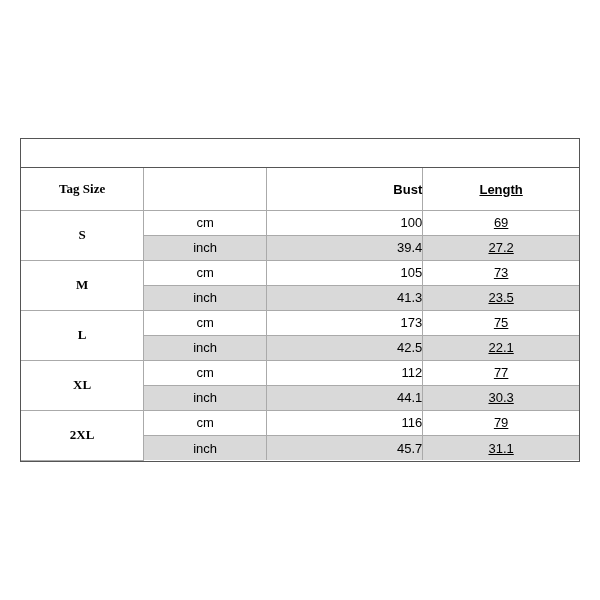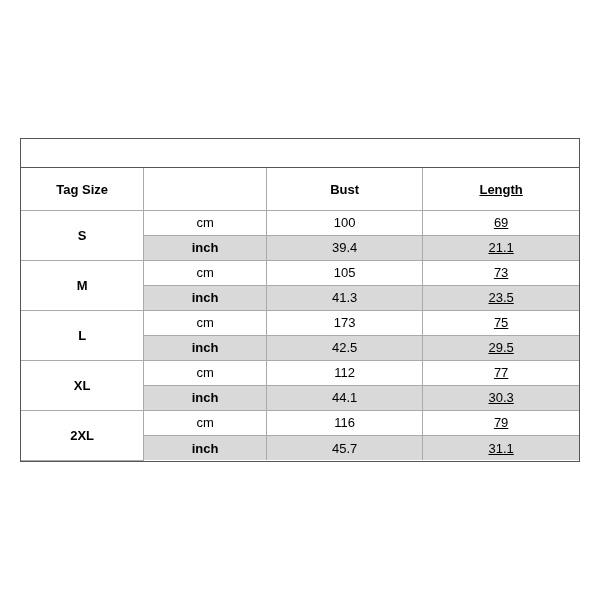--- a/index.html
+++ b/index.html
@@ -29,38 +29,38 @@
       border-collapse: collapse;
     }
     td, th {
       border: 1px solid #aaa;
       text-align: center;
       padding: 0;
       height: 25px;
     }
     .col-tag { width: 22%; border-left: none; }
     .col-unit { width: 22%; }
-    .col-bust { width: 28%; }
+    .col-bust { width: 28%; text-align: right; }
     .col-length { width: 28%; border-right: none; }
     .header-row td {
       font-weight: bold;
       height: 42px;
       border-top: none;
     }
     .header-empty { background: #fff; border-top: none; }
     .shaded { background: #d9d9d9; }
     .tag-cell {
       font-weight: bold;
       border-left: none;
     }
     .last-col { border-right: none; text-decoration: underline; }
-    .first-col { border-left: none; }
+    .first-col { border-left: none; font-family: Liberation Serif, serif; }
     tr:last-child td { border-bottom: none; }
     .size-group-top td { border-top: 1.5px solid #555; }
-    .unit-bold { font-weight: bold; margin-left: 44px; }
+    .unit-bold { font-weight: normal; margin-left: 44px; }
   </style>
 </head>
 <body>
 
 <div class="outer">
   <div class="title-row">
     <span></span>
   </div>
   <table>
     <tbody id="table-body">
@@ -72,21 +72,21 @@
 </tr>
         <tr class="size-group-top">
     <td class="col-tag tag-cell first-col" rowspan="2">S</td>
     <td class="col-unit">cm</td>
     <td class="col-bust">100</td>
     <td class="col-length last-col">69</td>
   </tr>
         <tr>
     <td class="col-unit unit-bold shaded">inch</td>
     <td class="col-bust shaded">39.4</td>
-    <td class="col-length last-col shaded">21.1</td>
+    <td class="col-length last-col shaded">27.2</td>
   </tr>
         <tr class="size-group-top">
     <td class="col-tag tag-cell first-col" rowspan="2">M</td>
     <td class="col-unit">cm</td>
     <td class="col-bust">105</td>
     <td class="col-length last-col">73</td>
   </tr>
         <tr>
     <td class="col-unit unit-bold shaded">inch</td>
     <td class="col-bust shaded">41.3</td>
@@ -94,21 +94,21 @@
   </tr>
         <tr class="size-group-top">
     <td class="col-tag tag-cell first-col" rowspan="2">L</td>
     <td class="col-unit">cm</td>
     <td class="col-bust">173</td>
     <td class="col-length last-col">75</td>
   </tr>
         <tr>
     <td class="col-unit unit-bold shaded">inch</td>
     <td class="col-bust shaded">42.5</td>
-    <td class="col-length last-col shaded">29.5</td>
+    <td class="col-length last-col shaded">22.1</td>
   </tr>
         <tr class="size-group-top">
     <td class="col-tag tag-cell first-col" rowspan="2">XL</td>
     <td class="col-unit">cm</td>
     <td class="col-bust">112</td>
     <td class="col-length last-col">77</td>
   </tr>
         <tr>
     <td class="col-unit unit-bold shaded">inch</td>
     <td class="col-bust shaded">44.1</td>

